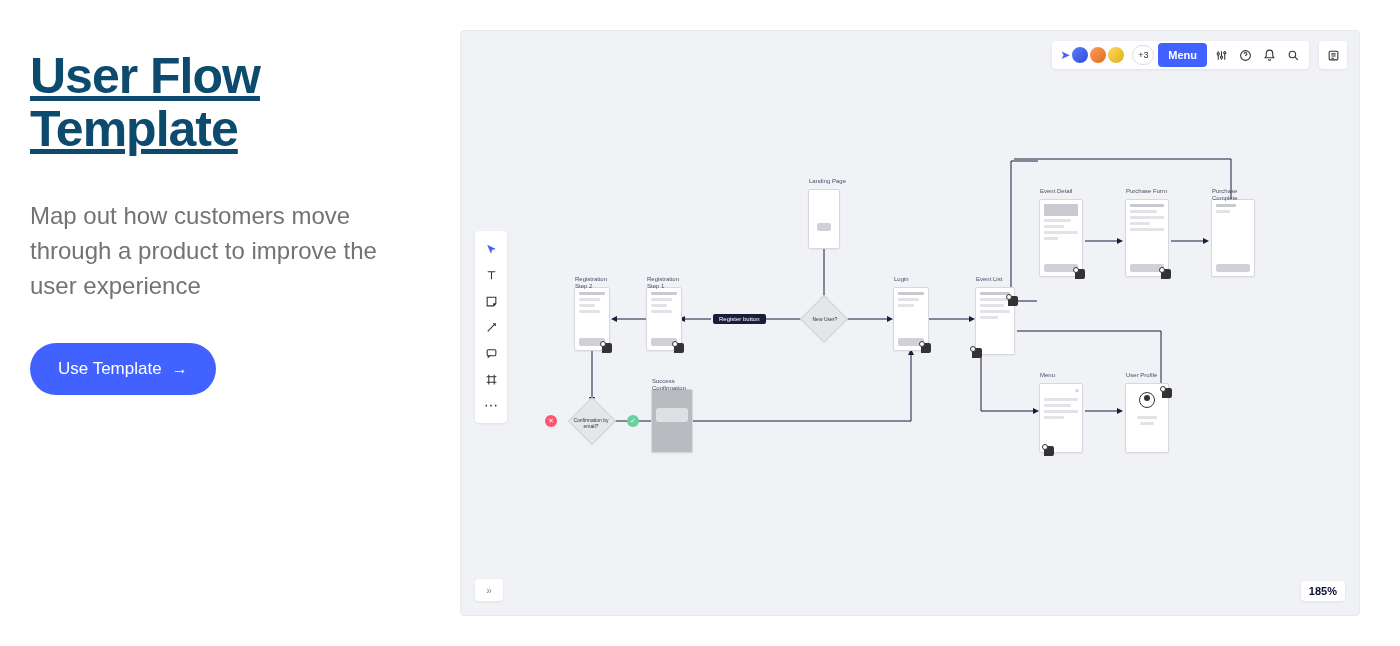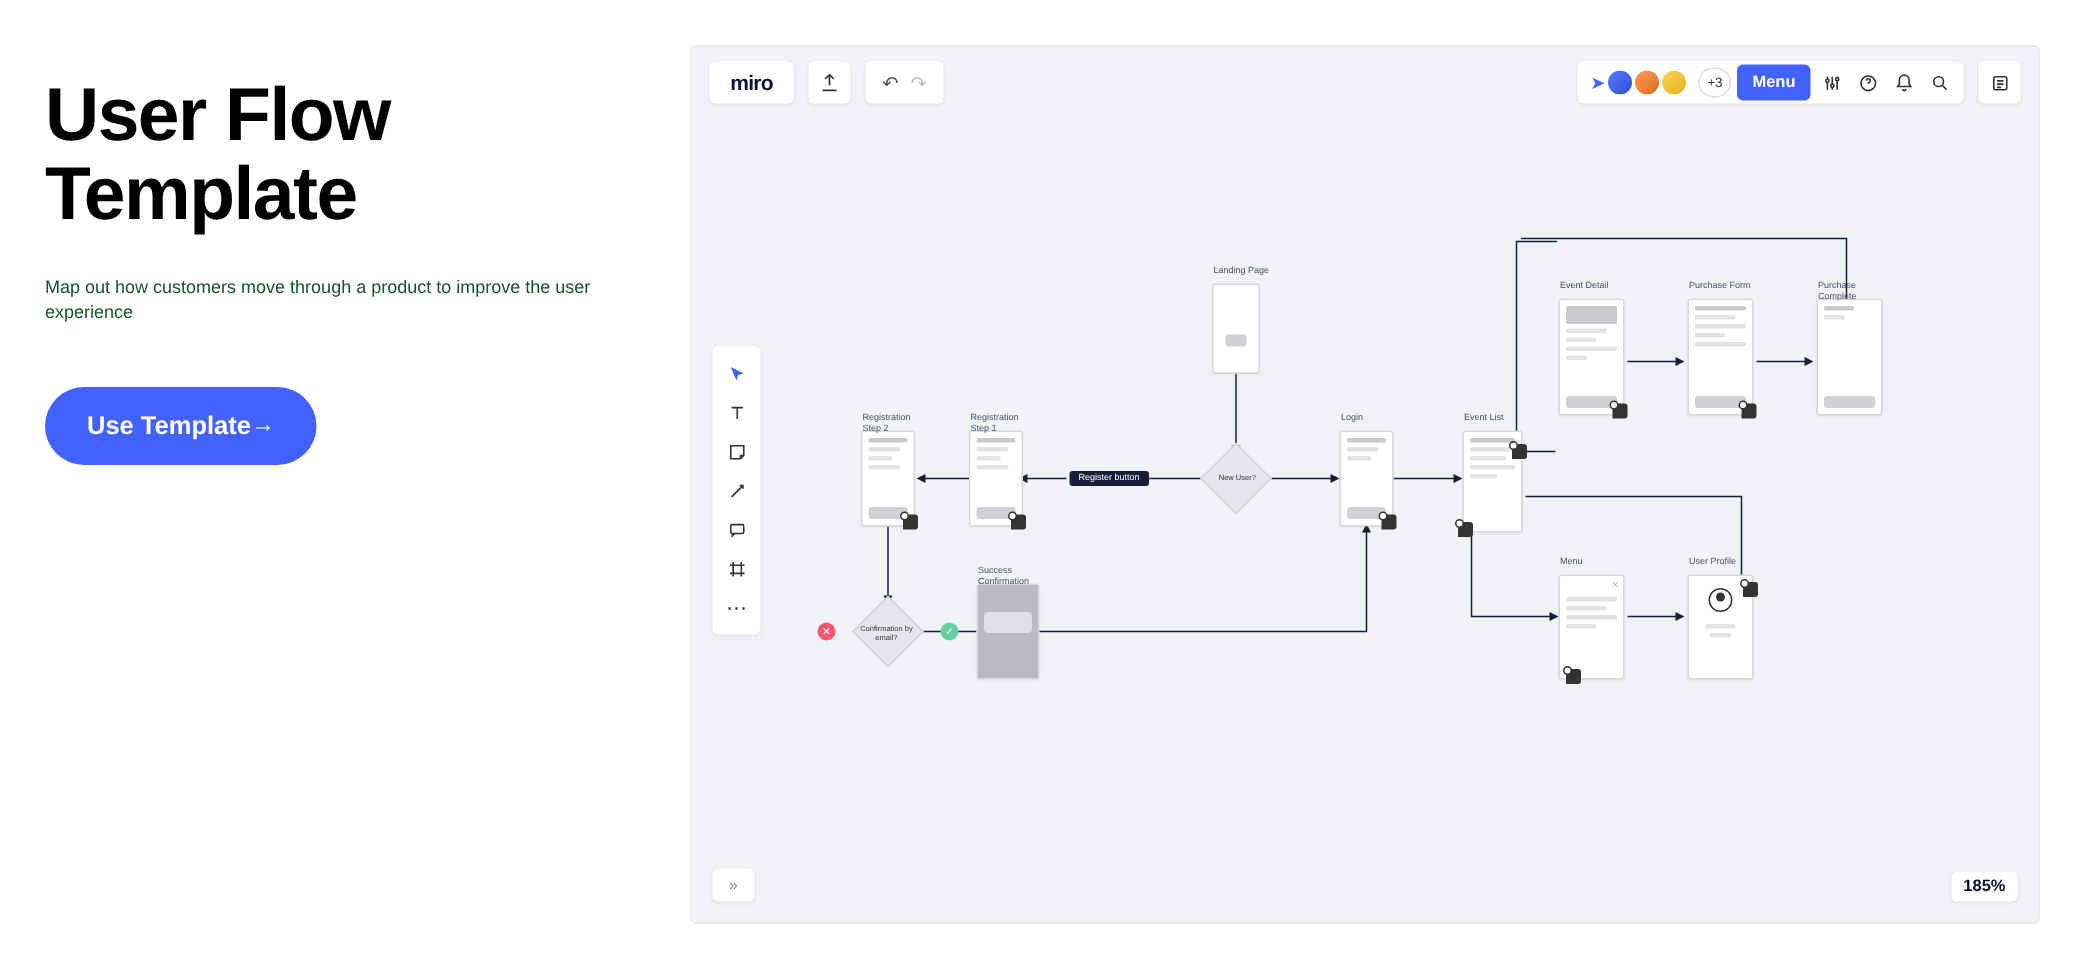--- a/index.html
+++ b/index.html
@@ -2,23 +2,23 @@
 <html><head>
 <meta charset="utf-8">
 <style>
 * { box-sizing: border-box; margin: 0; padding: 0; }
 body { font-family: -apple-system, BlinkMacSystemFont, "Segoe UI", Helvetica, Arial, sans-serif; background: #fff; width: 1400px; height: 646px; overflow: hidden; position: relative; }
 
 .page { display: flex; width: 100%; height: 100%; }
 
 
 .left-panel { width: 460px; padding: 50px 40px 40px 30px; background: #fff; }
-.title { font-size: 50px; font-weight: 800; color: #000000; line-height: 1.05; letter-spacing: -1px; }
-.subtitle { margin-top: 28px; font-size: 12px; color: #14532d; line-height: 1.45; max-width: 390px; }
-.cta { margin-top: 40px; display: inline-flex; align-items: center; background: #4262ff; color: #fff; border: none; border-radius: 28px; padding: 16px 28px; font-size: 17px; font-weight: 700; cursor: pointer; }
+.title { font-size: 50px; font-weight: 800; color: #0c4a6e; line-height: 1.05; letter-spacing: -1px; text-decoration: underline; }
+.subtitle { margin-top: 44px; font-size: 24px; color: #737373; line-height: 1.45; max-width: 390px; }
+.cta { margin-top: 40px; display: inline-flex; align-items: center; gap: 10px; background: #4262ff; color: #fff; border: none; border-radius: 28px; padding: 16px 28px; font-size: 17px; font-weight: 400; cursor: pointer; }
 .cta-arrow { font-size: 16px; }
 
 
 .canvas-frame { flex: 1; margin: 30px 40px 30px 0; background: #f1f2f5; border: 1px solid #e8e9ec; border-radius: 4px; position: relative; overflow: hidden; }
 
 
 .top-left { position: absolute; top: 10px; left: 12px; display: flex; gap: 10px; align-items: center; }
 .ctrl-box { background: #fff; border-radius: 4px; box-shadow: 0 1px 3px rgba(0,0,0,0.08); display: flex; align-items: center; justify-content: center; height: 28px; }
 .logo-box { width: 56px; font-weight: 700; font-size: 14px; color: #0b1033; letter-spacing: -0.5px; }
 .export-box { width: 28px; }
@@ -98,32 +98,20 @@
     <h1 class="title">User Flow Template</h1>
     <p class="subtitle">Map out how customers move through a product to improve the user experience</p>
     <button class="cta">
       <span>Use Template</span>
       <span class="cta-arrow">→</span>
     </button>
   </div>
 
   <div class="canvas-frame">
 
-    <div class="top-left">
-      <div class="ctrl-box logo-box">miro</div>
-      <div class="ctrl-box export-box">
-        <svg width="14" height="14" viewBox="0 0 24 24" fill="none" stroke="#333" stroke-width="2">
-            <path d="M12 3v12M7 8l5-5 5 5M4 21h16"></path>
-          </svg>
-      </div>
-      <div class="ctrl-box undo-box">
-        <span>↶</span>
-        <span style="opacity:.4">↷</span>
-      </div>
-    </div>
 
     <div class="top-right">
       <div class="ctrl-box collab-box">
         <span class="cursor-icon">➤</span>
         <span class="avatar av1"></span>
         <span class="avatar av2"></span>
         <span class="avatar av3"></span>
         <span class="av-more">+3</span>
         <button class="share-btn">Menu</button>
         <span class="ig-ic">

